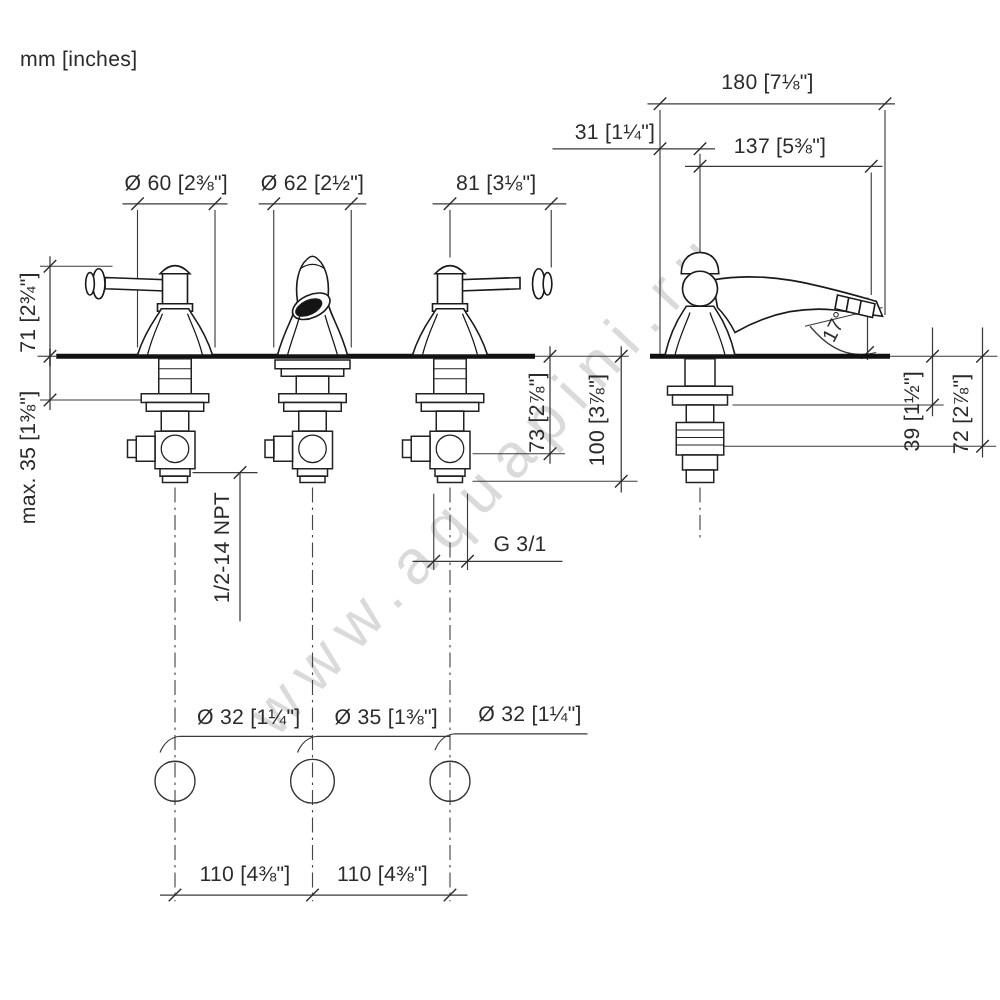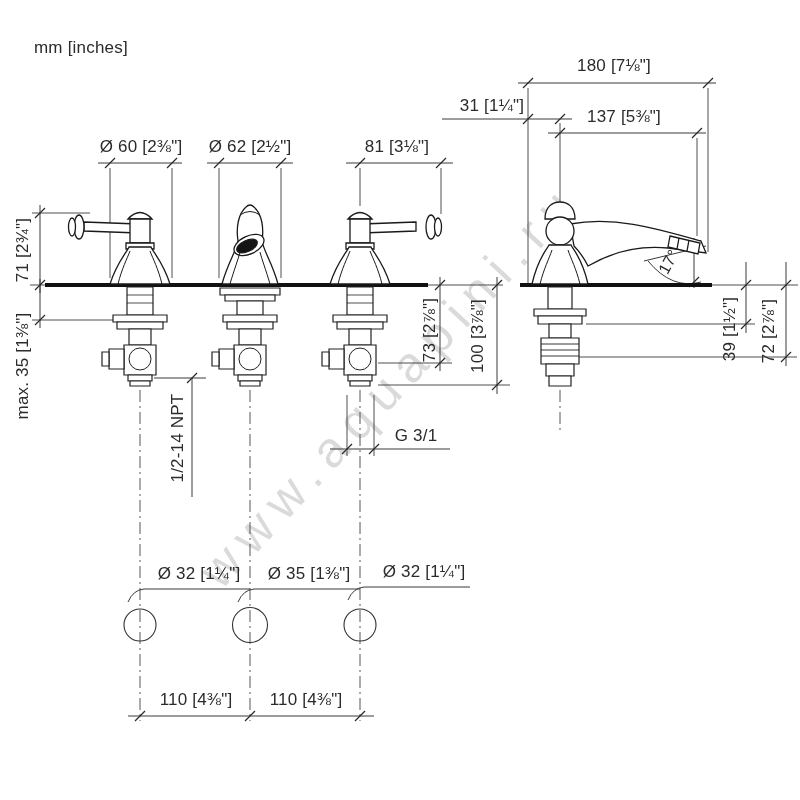--- a/index.html
+++ b/index.html
@@ -227,21 +227,21 @@
       <rect x="549" y="376" width="22" height="10"></rect>
     </g>
 
     <g stroke="#333" stroke-width="1.1" fill="none">
       <circle cx="140" cy="625" r="16"></circle>
       <circle cx="250" cy="625" r="17.5"></circle>
       <circle cx="360" cy="625" r="16"></circle>
     </g>
   </svg>
 
-  <div class="lbl" style="left:34px;top:38px">mm [inches]</div>
+  <div class="lbl" style="left:16px;top:38px">mm [inches]</div>
 
   <div class="lbl c" style="left:141px;top:147px">Ø 60 [2⅜"]</div>
   <div class="lbl c" style="left:250px;top:147px">Ø 62 [2½"]</div>
   <div class="lbl c" style="left:397px;top:147px">81 [3⅛"]</div>
   <div class="lbl c" style="left:614px;top:66px">180 [7⅛"]</div>
   <div class="lbl c" style="left:492px;top:106px">31 [1¼"]</div>
   <div class="lbl c" style="left:624px;top:117px">137 [5⅜"]</div>
 
   <div class="lbl v" style="left:23px;top:250px">71 [2¾"]</div>
   <div class="lbl v" style="left:23px;top:366px">max. 35 [1⅜"]</div>

